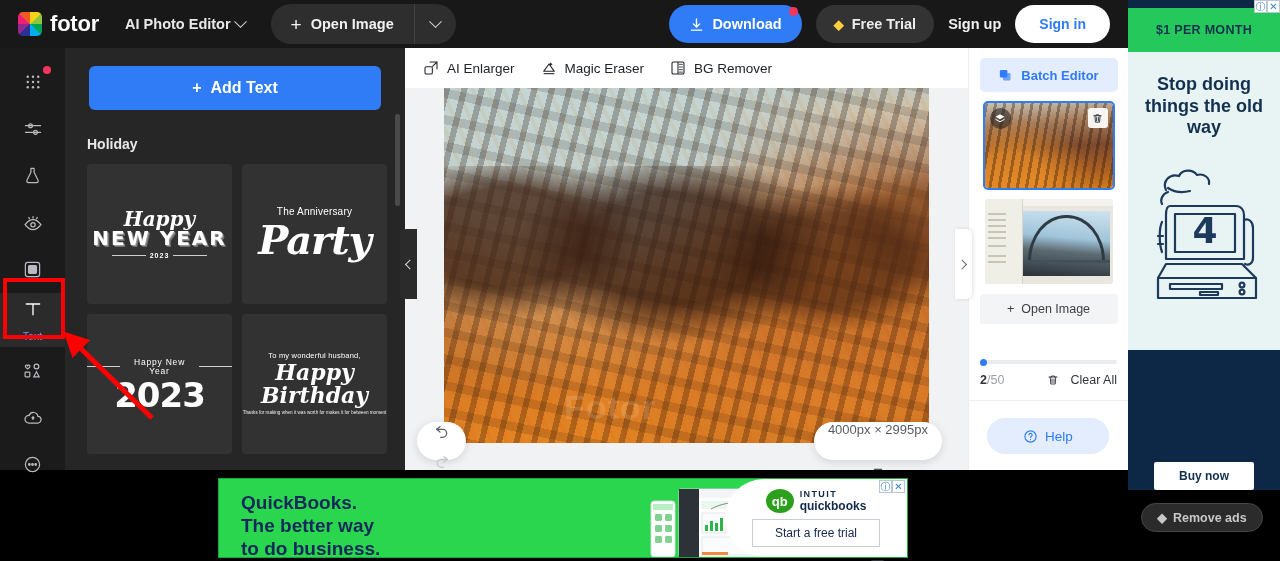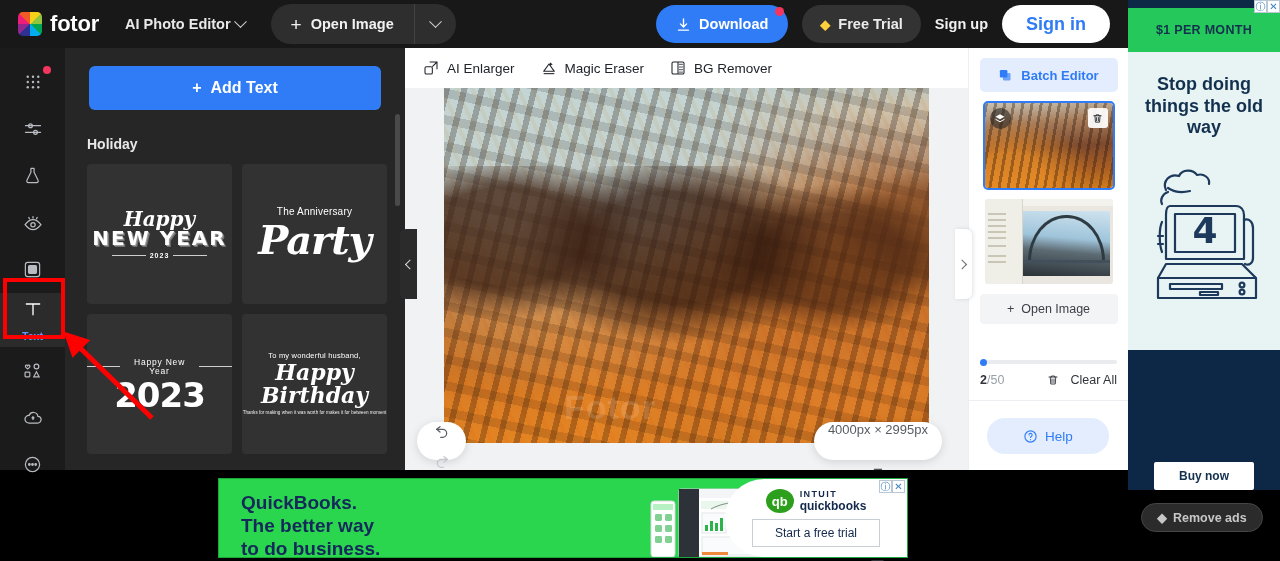--- a/index.html
+++ b/index.html
@@ -74,36 +74,36 @@
     color: #ececec; border-radius: 20px; height: 38px; padding: 0 18px;
     font-size: 14.5px; font-weight: 700; cursor: pointer;
   }
   .gem { font-size: 13px; color: #ffce3d; }
   .btn-signup {
     color: #f0f0f0; font-size: 14.5px; font-weight: 700; cursor: pointer;
   }
   .btn-signin {
     background: #fff; color: #2f7cf6; border-radius: 20px; height: 38px;
     display: flex; align-items: center; padding: 0 24px;
-    font-size: 18px; font-weight: 700; cursor: pointer;
+    font-size: 14px; font-weight: 700; cursor: pointer;
   }
 
   
   .rail {
     position: absolute; left: 0; top: 48px; width: 65px; height: 422px;
     background: #1b1b1b; padding-top: 10px;
   }
   .rail-item {
     position: relative; height: 47px; display: flex; flex-direction: column;
     align-items: center; justify-content: center; cursor: pointer;
   }
   .rail-icon { color: #b8bcc2; }
   .rail-item.active { background: #2b2b2b; height: 54px; }
   .rail-item.active .rail-icon { color: #ffffff; }
-  .rail-label { color: #5a9bff; font-size: 10.5px; font-weight: 700; margin-top: 11px; }
+  .rail-label { color: #5a9bff; font-size: 10.5px; font-weight: 400; margin-top: 11px; }
   .rail-dot {
     position: absolute; right: 14px; top: 8px; width: 8px; height: 8px;
     border-radius: 50%; background: #f4365e;
   }
   .highlight-box {
     position: absolute; left: 3px; top: 230px; width: 62px; height: 61px;
     border: 4px solid #ff0000; pointer-events: none;
   }
 
   

